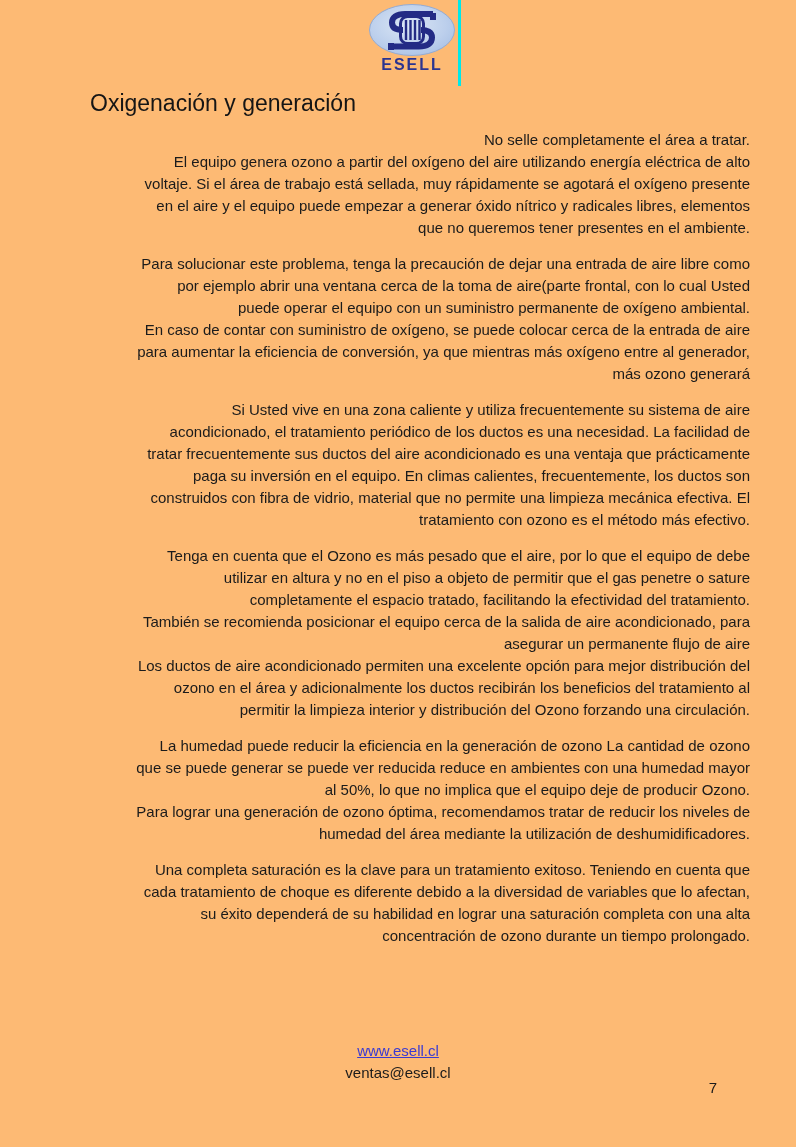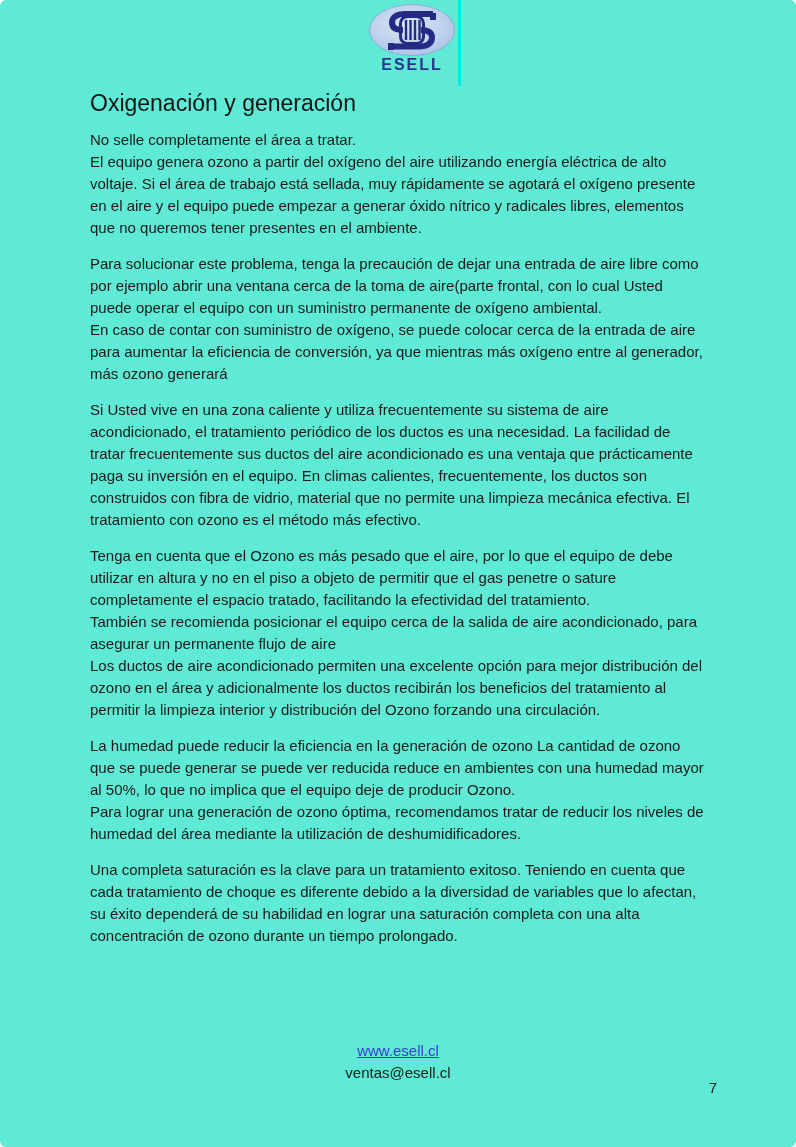--- a/index.html
+++ b/index.html
@@ -5,23 +5,22 @@
   html, body { margin: 0; padding: 0; }
   body {
     width: 796px; height: 1147px;
     background: #ffffff;
     font-family: "Liberation Sans", sans-serif;
     color: #1b1b1b;
   }
   .page {
     position: relative;
     width: 796px; height: 1147px;
-    background: #5eead4;
+    background: #fdba74;
     overflow: hidden;
-    border-radius: 6px;
   }
 
   
   .logo-block {
     position: absolute;
     left: 368px; top: 4px;
     width: 88px;
     text-align: center;
   }
   .logo-emblem { display: block; margin: 0 auto; }
@@ -55,20 +54,21 @@
     position: absolute;
     left: 90px; top: 129px;
     width: 660px;
   }
   .para {
     margin: 0 0 14px 0;
     font-size: 15px;
     line-height: 22px;
     color: #1b1b1b;
     white-space: pre-line;
+    text-align: right;
   }
 
   
   .footer-links {
     position: absolute;
     left: 0; top: 1040px;
     width: 796px;
     text-align: center;
     font-size: 15px;
     line-height: 22px;

